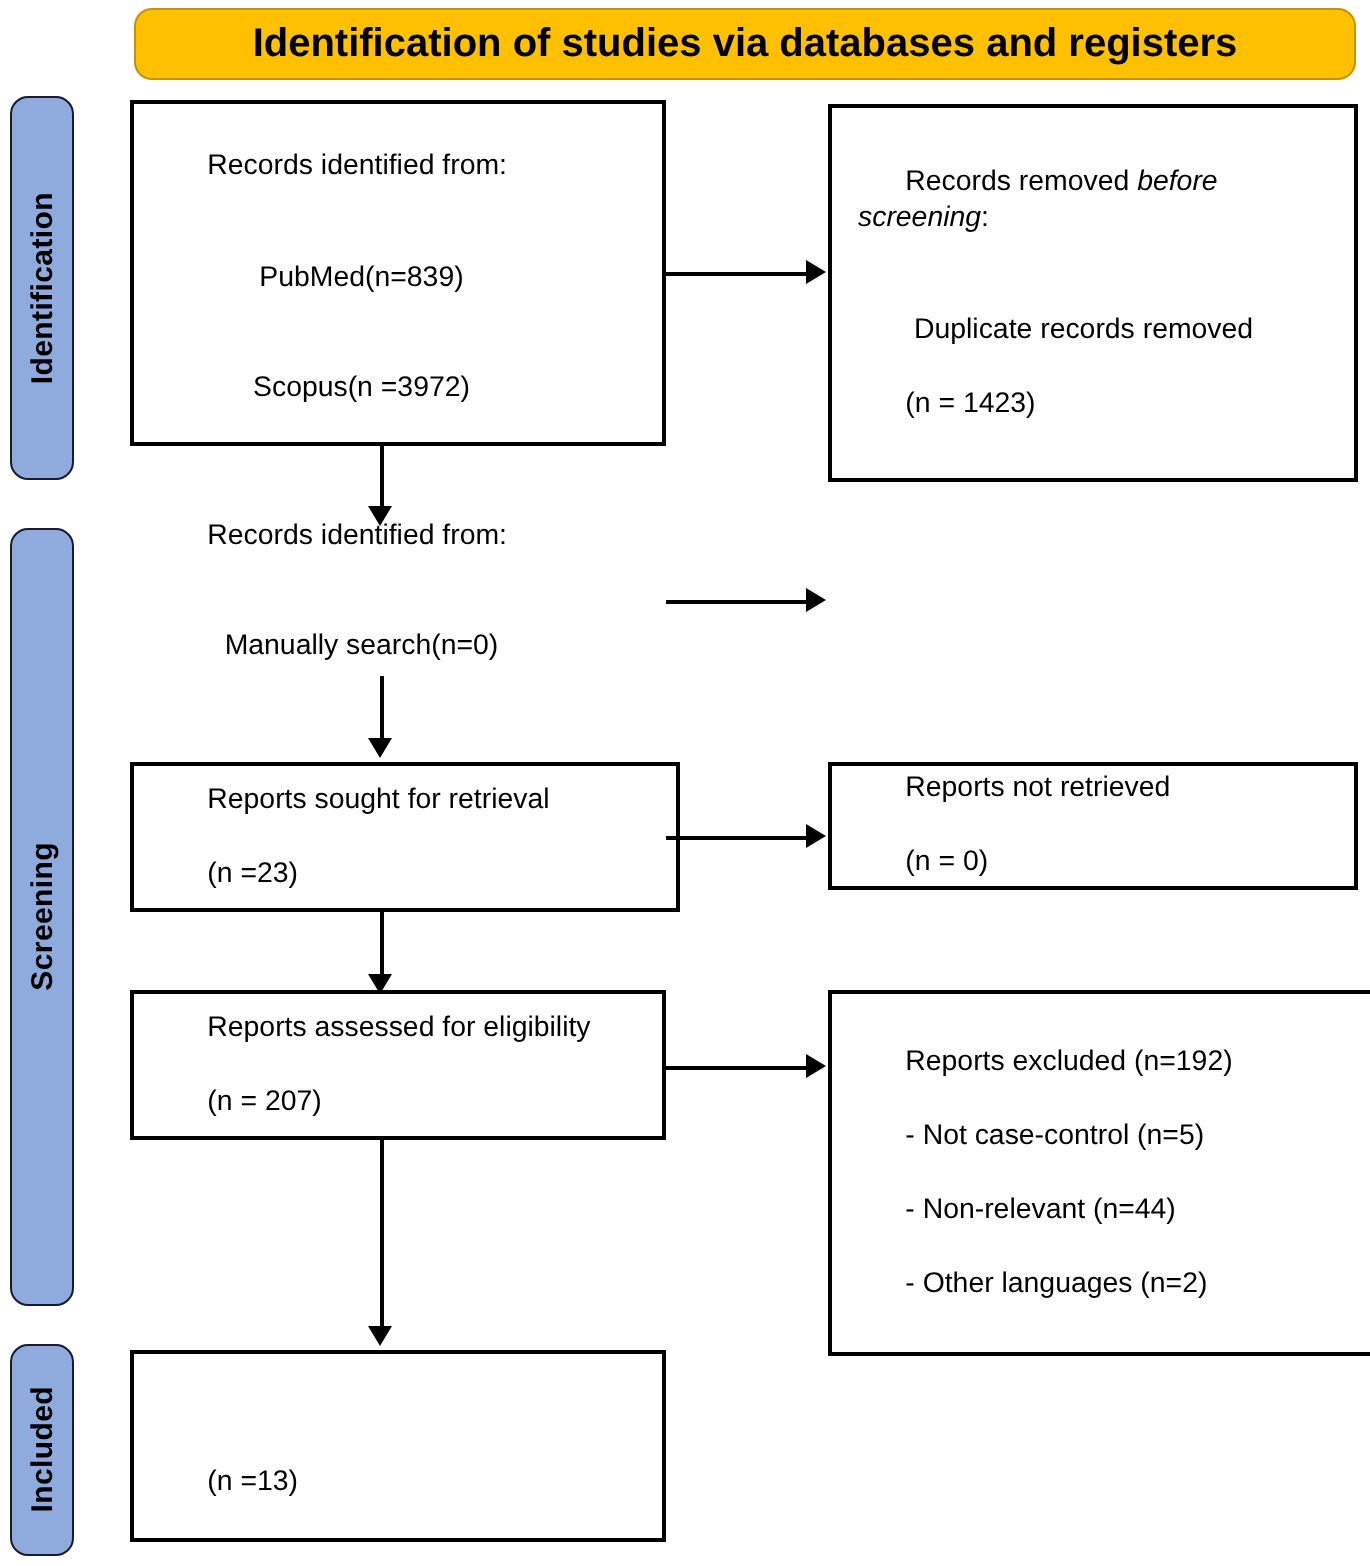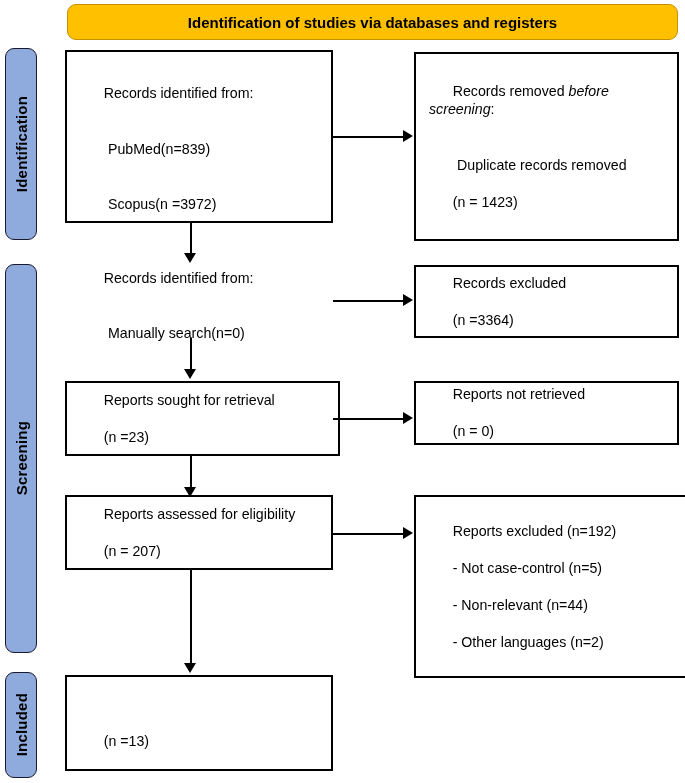--- a/index.html
+++ b/index.html
@@ -46,21 +46,21 @@
     background: #FFC000;
     border: 1.6px solid #C79200;
     border-radius: 9px;
     display: flex;
     align-items: center;
     justify-content: center;
     box-sizing: border-box;
   }
   .banner .banner-text {
     font-weight: bold;
-    font-size: 15px;
+    font-size: 20px;
     color: #000000;
     text-align: center;
   }
 
   
   .flow-box {
     position: absolute;
     background: #ffffff;
     border: 2px solid #000000;
     box-sizing: border-box;
@@ -70,21 +70,22 @@
     padding-right: 8px;
   }
   .flow-box .box-text {
     font-size: 14.2px;
     line-height: 1.30;
     color: #000000;
     white-space: pre-wrap;
   }
   .flow-box.valign-top {
     align-items: flex-start;
-    padding-top: 14px;
+    padding-top: 4px;
+    text-align: center;
   }
   .indent-line { display: block; padding-left: 28px; }
   .italic { font-style: italic; }
 
   
   .connector { position: absolute; }
   .conn-line-v {
     position: absolute;
     width: 1.6px;
     background: #000000;
@@ -158,26 +159,20 @@
     <div class="conn-line-v" style="left:190px; top:223px; height:32px;"></div>
     <div class="arrow-down" style="left:184px; top:253px;"></div>
   </div>
 
 
   <div class="connector">
     <div class="conn-line-h" style="left:333px; top:300px; width:72px;"></div>
     <div class="arrow-right" style="left:403px; top:294px;"></div>
   </div>
 
-  <div class="flow-box" style="left:414px; top:265px; width:265px; height:73px;">
-    <div class="box-text">
-      <span>Records excluded</span><br>
-      <span>(n =3364)</span>
-    </div>
-  </div>
 
   <div class="connector">
     <div class="conn-line-v" style="left:190px; top:338px; height:33px;"></div>
     <div class="arrow-down" style="left:184px; top:369px;"></div>
   </div>
 
   <div class="flow-box" style="left:65px; top:381px; width:275px; height:75px;">
     <div class="box-text">
       <span>Reports sought for retrieval</span><br>
       <span>(n =23)</span>

